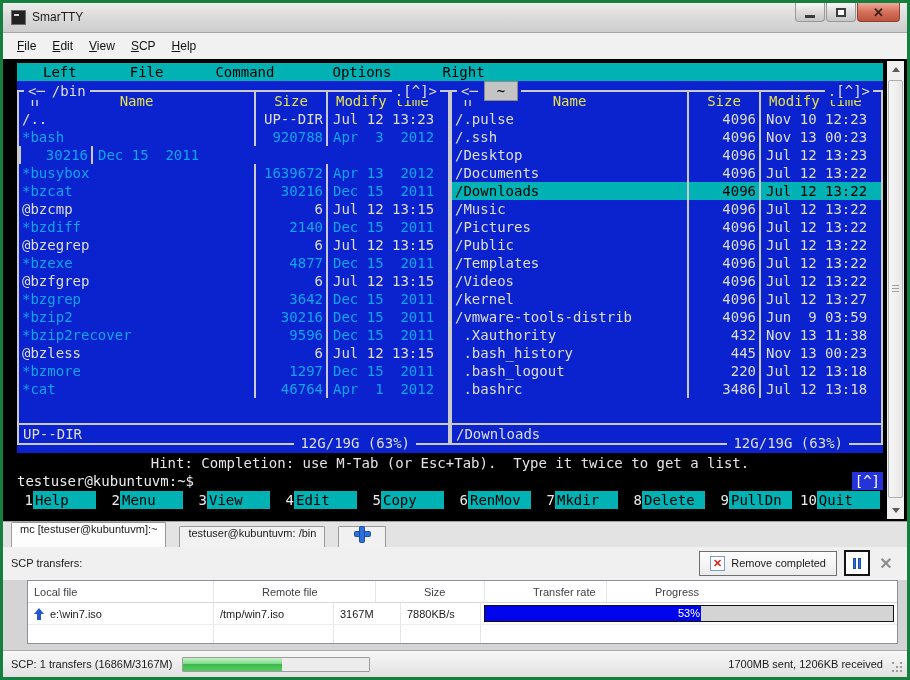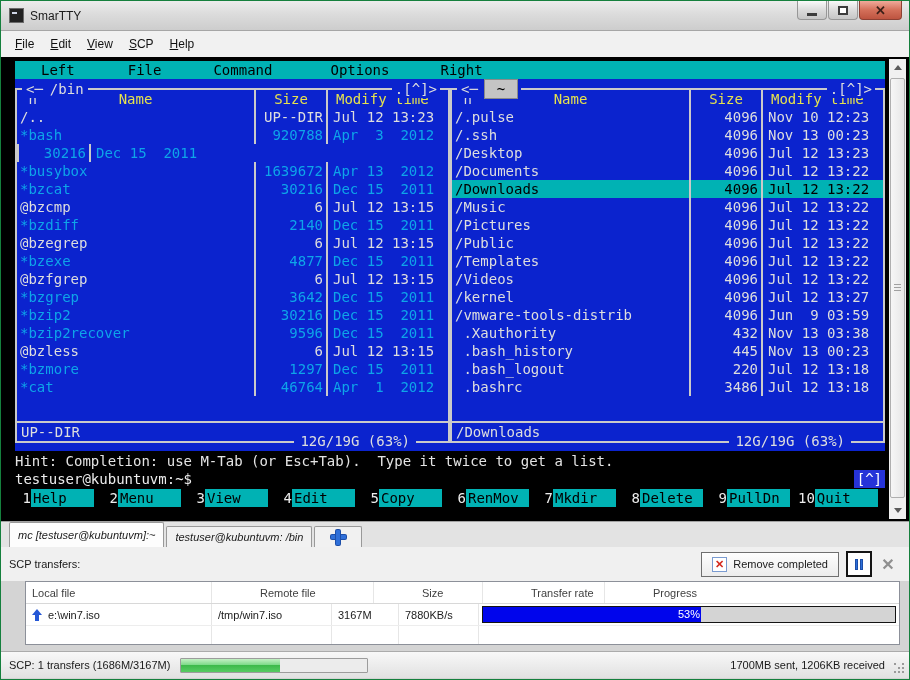--- a/index.html
+++ b/index.html
@@ -1,18 +1,18 @@
 <!DOCTYPE html>
 <html><head>
 <meta charset="utf-8">
 <style>
   * { margin:0; padding:0; box-sizing:border-box; }
   body { background:#9aa7b8; font-family:"Liberation Sans", sans-serif; }
 
-  .window { width:910px; height:680px; border:1px solid #15803d; background:#d4d4d4;
+  .window { width:910px; height:680px; border:3px solid #15803d; background:#d4d4d4;
             display:flex; flex-direction:column; position:relative; }
 
   
   .titlebar { height:30px; background:linear-gradient(#ececec,#dcdcdc 45%,#cdcdcd);
               border-bottom:1px solid #a6a6a6; display:flex; align-items:center;
               padding:0 8px; position:relative; }
   .app-icon { width:15px; height:15px; background:#222; border:1px solid #6a6a6a;
               margin-right:6px; position:relative; }
   .app-icon::after { content:""; position:absolute; left:2px; top:3px; width:5px; height:2px; background:#cfd6e6; }
   .win-title { font-size:12px; color:#1a1a1a; }
@@ -64,21 +64,21 @@
   .frow .c-size { text-align:right; padding-right:3px; }
   .frow .c-time { padding-left:5px; white-space:pre; }
   .frow.exec { color:#0ea5e9; }
   .frow.selected { background:#00b2b4; color:#000; }
   .pfill { flex:1; }
   .mini { border-top:2px solid #cacaca; height:20px; line-height:18px;
           color:#dedede; padding-left:4px; white-space:pre; }
   .free-label { position:absolute; bottom:-9px; right:32px; z-index:2;
                 background:#0b23ce; color:#dedede; padding:0 6px; white-space:pre; }
 
-  .hint-line { height:18px; color:#e4e4e4; white-space:pre; margin-top:1px; }
+  .hint-line { height:18px; color:#e4e4e4; white-space:pre; margin-top:1px;text-align:center; }
   .prompt-line { height:18px; color:#ececec; display:flex; }
   .prompt-text { white-space:pre; }
   .spacer { flex:1; }
   .scroll-badge { background:#2633d8; color:#fff; padding:0 3px; }
 
   .fkeys { height:20px; display:flex; align-items:center; gap:8px; }
   .fkey { display:flex; height:18px; }
   .fnum { color:#ececec; min-width:16px; text-align:right; }
   .flabel { background:#00b2b4; color:#000; width:63px; padding-left:2px; }
 
@@ -96,22 +96,22 @@
               background:linear-gradient(90deg,#f6f6f6,#e7e7e7); border:1px solid #afafaf;
               border-radius:2px; }
   .sb-thumb::after { content:""; position:absolute; left:3px; right:3px; top:50%;
               height:8px; margin-top:-4px;
               background:repeating-linear-gradient(to bottom,#a0a0a0 0 1px,transparent 1px 3px); }
 
   
   .tabbar { height:26px; background:#e3e3e3; border-top:1px solid #a2a2a2;
             display:flex; align-items:flex-end; padding-left:8px; }
   .tab { height:21px; background:#f1f1f1; border:1px solid #999; border-bottom:none;
-         border-radius:2px 2px 0 0; display:flex; align-items:center; padding:0 8px;
-         margin-right:2px; font-size:11px; color:#1a1a1a;font-style:italic; }
+         border-radius:2px 2px 0 0; display:flex; padding:0 8px;
+         margin-right:13px; font-size:11px; color:#1a1a1a; }
   .tab.active { height:25px; background:#fdfdfd; }
   .plus-tab { width:48px; justify-content:center; }
   .plus-icon { width:15px; height:15px; position:relative; }
   .plus-icon::before { content:""; position:absolute; left:0; right:0; top:5px; height:4px;
                        background:#2e6fd9; box-shadow:0 0 0 1px #1c4ea9; border-radius:1px; }
   .plus-icon::after  { content:""; position:absolute; top:0; bottom:0; left:5px; width:4px;
                        background:#2e6fd9; box-shadow:0 0 0 1px #1c4ea9; border-radius:1px; }
 
   
   .scp-head { height:34px; background:#f0f0f0; display:flex; align-items:center;
@@ -358,21 +358,21 @@
               <span class="c-time">Jul 12 13:27</span>
             </div>
             <div class="frow dir">
               <span class="c-name">/vmware-tools-distrib</span>
               <span class="c-size">4096</span>
               <span class="c-time">Jun  9 03:59</span>
             </div>
             <div class="frow file">
               <span class="c-name"> .Xauthority</span>
               <span class="c-size">432</span>
-              <span class="c-time">Nov 13 03:38</span>
+              <span class="c-time">Nov 13 11:38</span>
             </div>
             <div class="frow file">
               <span class="c-name"> .bash_history</span>
               <span class="c-size">445</span>
               <span class="c-time">Nov 13 00:23</span>
             </div>
             <div class="frow file">
               <span class="c-name"> .bash_logout</span>
               <span class="c-size">220</span>
               <span class="c-time">Jul 12 13:18</span>

